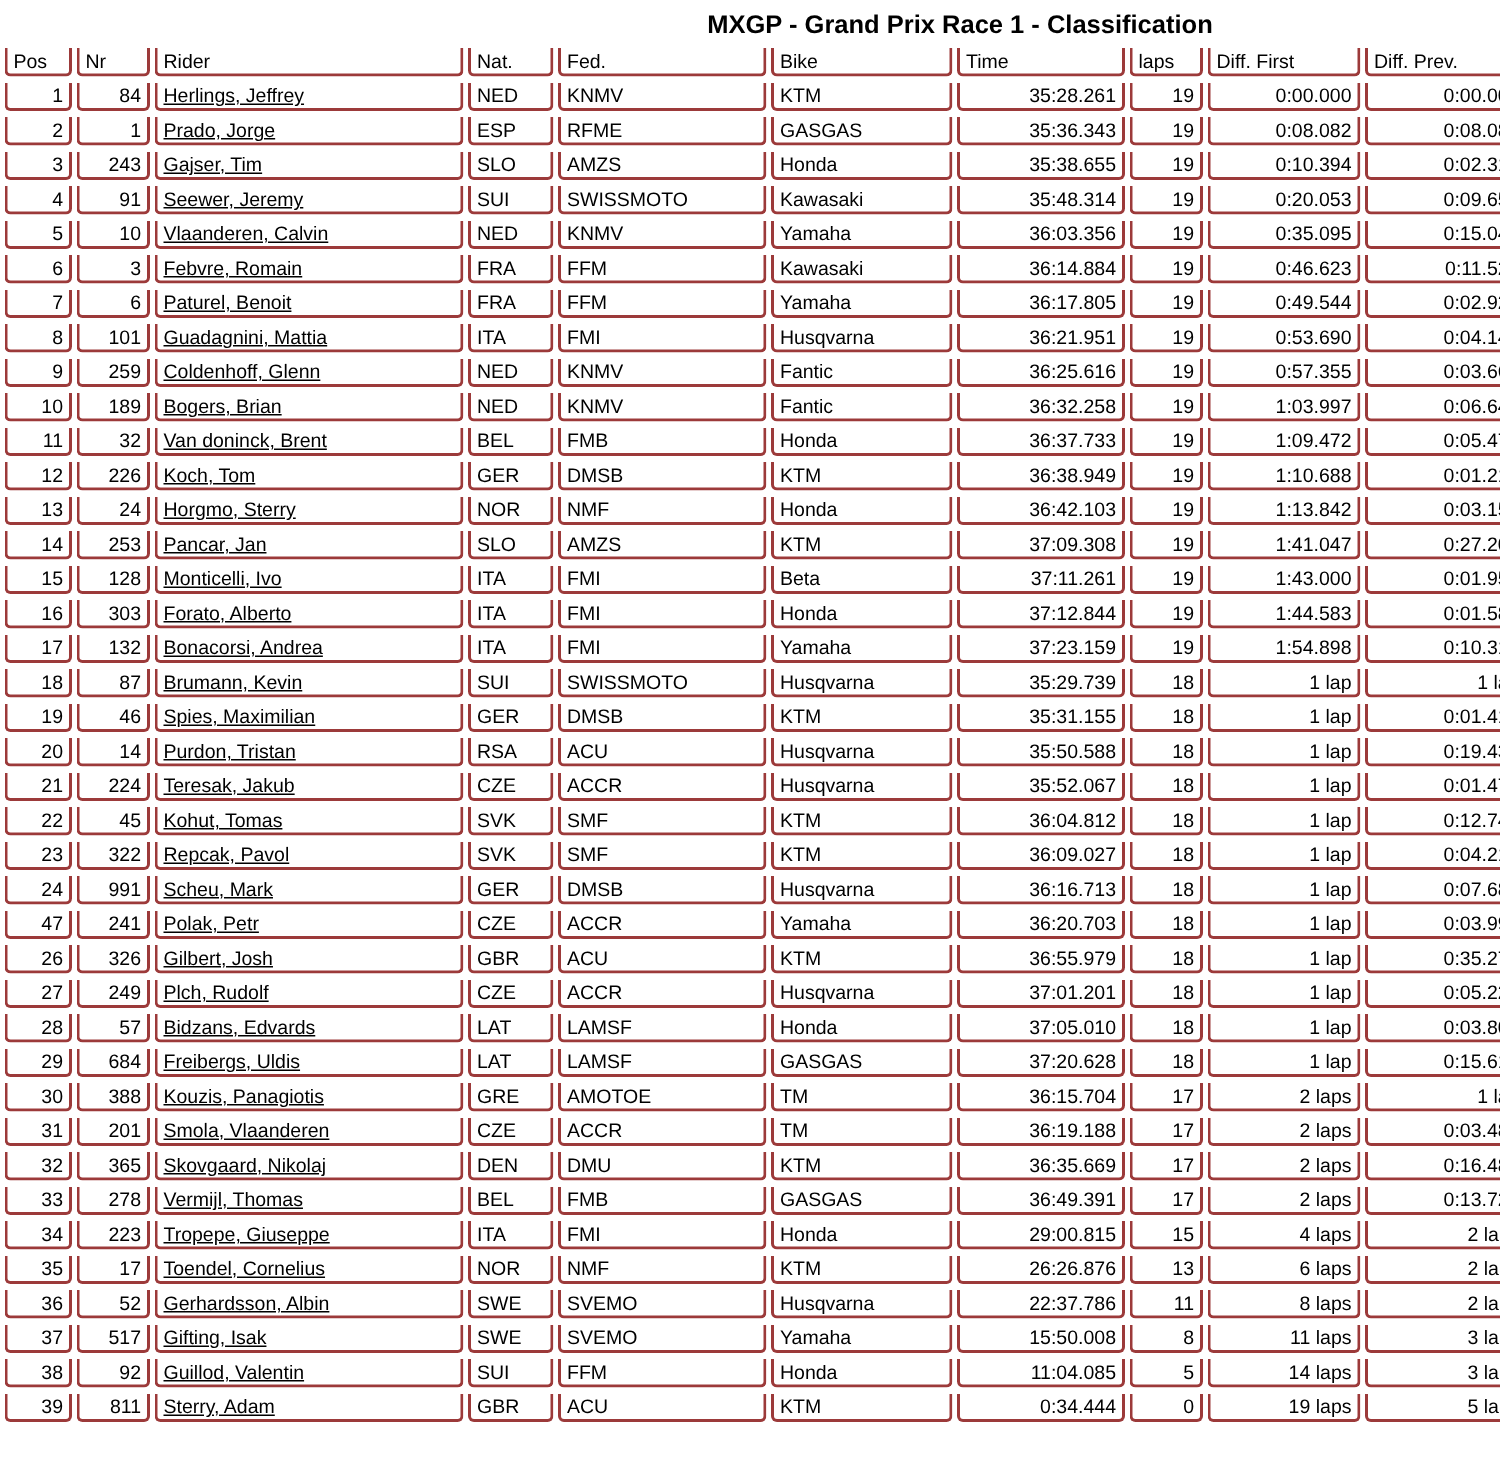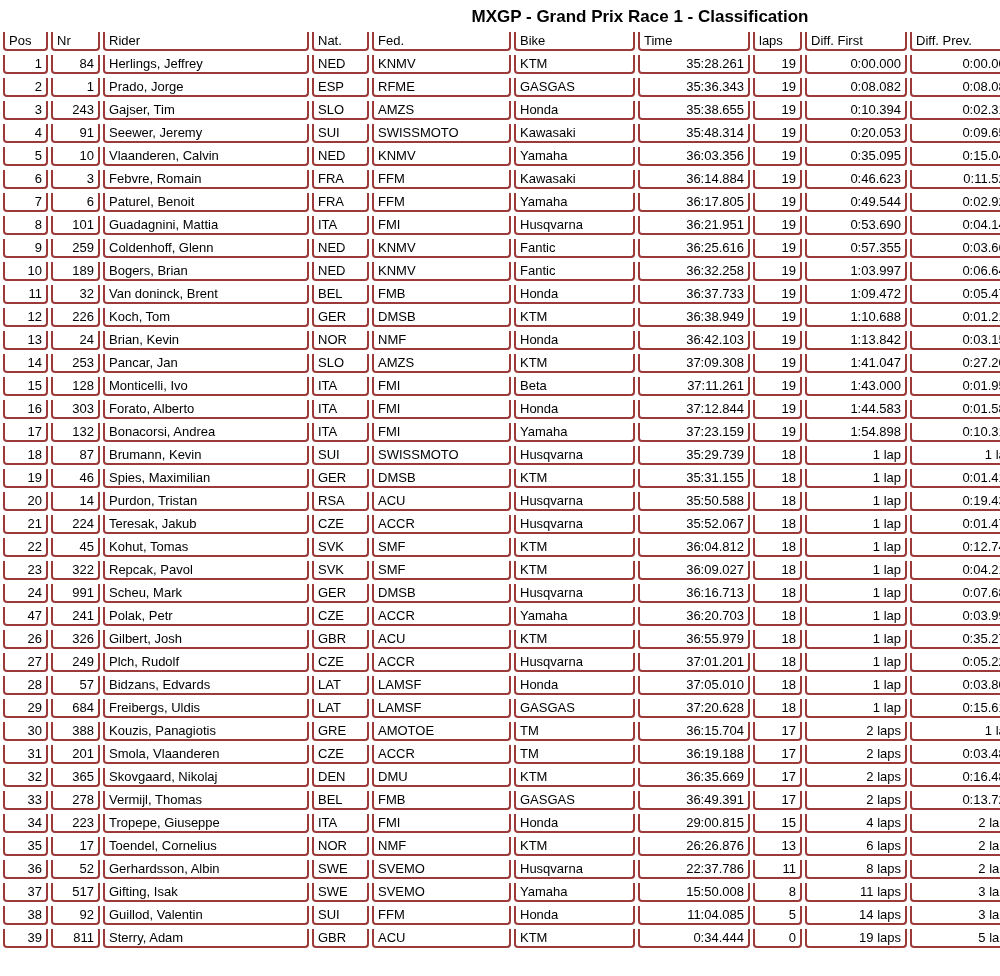--- a/index.html
+++ b/index.html
@@ -44,20 +44,21 @@
     border-top: none;
     border-radius: 0 0 4px 4px;
     overflow: hidden;
     white-space: nowrap;
     text-align: left;
     vertical-align: middle;
   }
   
   td.c0, td.c1, td.c6, td.c7, td.c8, td.c9 { text-align: right; }
   .rider-link {
+    text-decoration: underline;
     color: #000000;
     cursor: pointer;
   }
 </style>
 </head>
 <body>
 
 <div class="page">
   <h1 class="title">MXGP - Grand Prix Race 1 - Classification</h1>
   <table class="results">
@@ -228,21 +229,21 @@
           <td class="c4">DMSB</td>
           <td class="c5">KTM</td>
           <td class="c6">36:38.949</td>
           <td class="c7">19</td>
           <td class="c8">1:10.688</td>
           <td class="c9">0:01.216</td>
         </tr>
         <tr>
           <td class="c0">13</td>
           <td class="c1">24</td>
-          <td class="c2"><span class="rider-link">Brian, Kevin</span></td>
+          <td class="c2"><span class="rider-link">Horgmo, Sterry</span></td>
           <td class="c3">NOR</td>
           <td class="c4">NMF</td>
           <td class="c5">Honda</td>
           <td class="c6">36:42.103</td>
           <td class="c7">19</td>
           <td class="c8">1:13.842</td>
           <td class="c9">0:03.154</td>
         </tr>
         <tr>
           <td class="c0">14</td>

